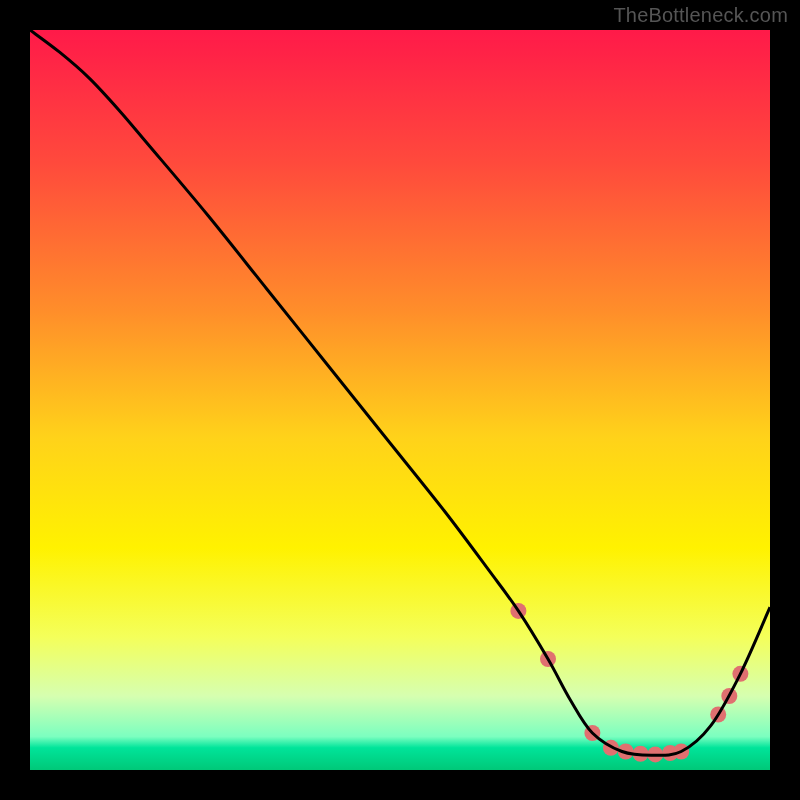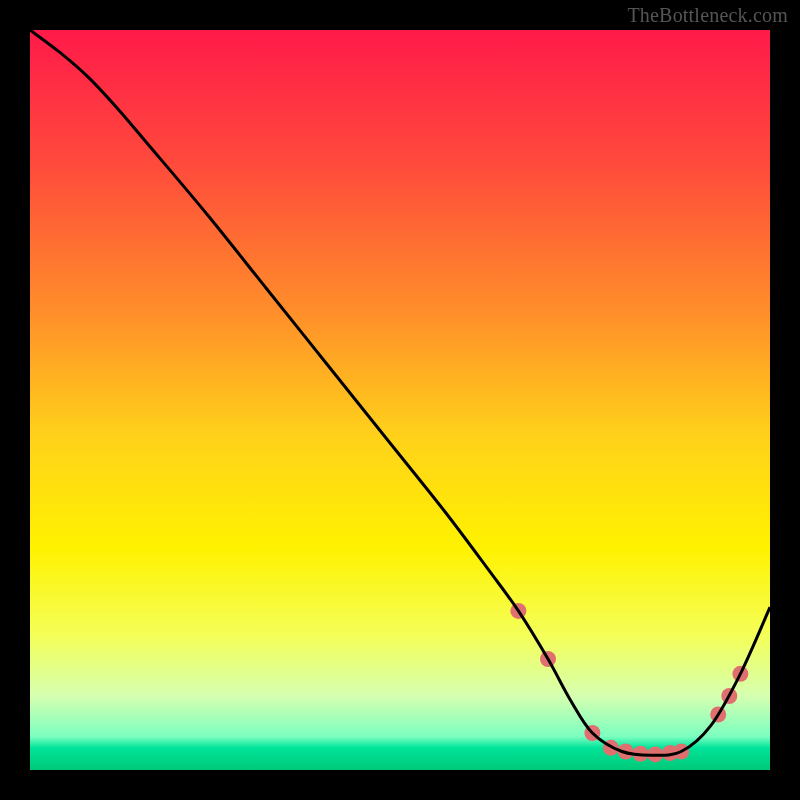--- a/index.html
+++ b/index.html
@@ -9,21 +9,20 @@
     height: 800px;
     background: #000;
     overflow: hidden;
     font-family: Arial, Helvetica, sans-serif;
   }
   .stage {
     position: relative;
     width: 800px;
     height: 800px;
     background: #000;
-    font-family: Liberation Serif, serif;
   }
   .watermark {
     position: absolute;
     top: 4px;
     right: 12px;
     color: #555;
     font-size: 20px;
     font-weight: 500;
     letter-spacing: 0.2px;
     z-index: 10;

